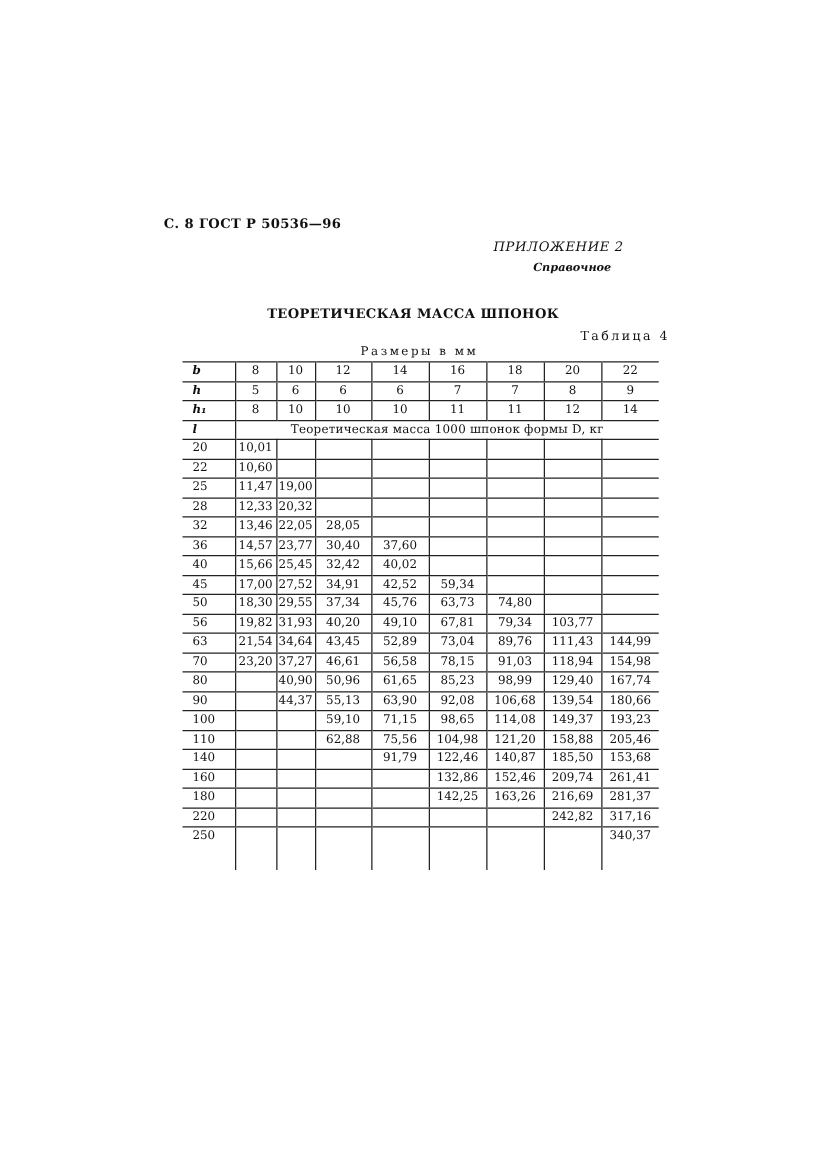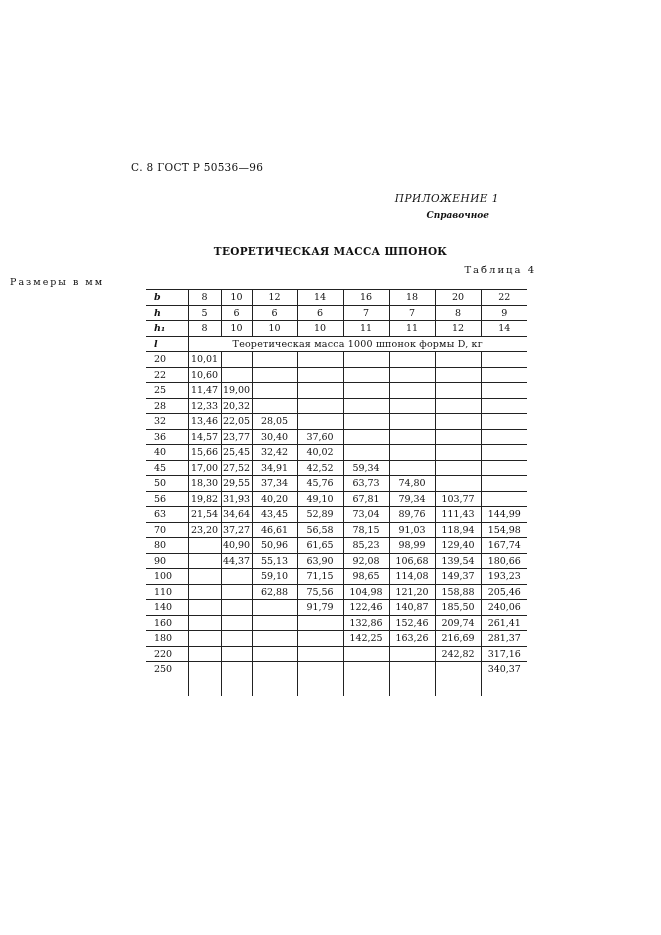--- a/index.html
+++ b/index.html
@@ -1,38 +1,38 @@
 <!DOCTYPE html>
 <html><head>
 <meta charset="utf-8">
 <style>
   html, body { margin:0; padding:0; background:#fff; }
   body { width:661px; height:935px; position:relative; overflow:hidden;
          font-family:"DejaVu Serif", "Liberation Serif", serif; color:#111; }
-  .hdr { position:absolute; left:131px; top:161px; font-size:10.5px; font-weight:normal; letter-spacing:0.3px; }
+  .hdr { position:absolute; left:131px; top:173px; font-size:10.5px; font-weight:bold; letter-spacing:0.3px; }
   .annex { position:absolute; right:162px; top:192px; font-size:10.5px; font-style:italic; letter-spacing:0.5px; text-align:right; }
   .annex2 { position:absolute; right:172px; top:210px; font-size:9px; font-style:italic;font-weight:bold; }
   .title { position:absolute; left:0; width:661px; text-align:center; top:245px; font-size:10.5px; font-weight:bold; letter-spacing:0.3px; }
   .tabnum { position:absolute; right:125px; top:264px; font-size:10px; letter-spacing:2px; }
-  .units { position:absolute; left:0; width:661px; text-align:left; top:276px; font-size:9.5px; letter-spacing:2px; padding-left:10px; box-sizing:border-box; }
+  .units { position:absolute; left:0; width:661px; text-align:center; top:276px; font-size:9.5px; letter-spacing:2px; padding-left:10px; box-sizing:border-box; }
   table.t { position:absolute; left:146px; top:289px; border-collapse:collapse; font-size:9.5px; }
   table.t td { height:14.5px; padding:0; text-align:center; line-height:14px; border-bottom:1px solid #222; }
   table.t td.c { border-left:1.2px solid #222; }
   table.t tr.top td { border-top:1.5px solid #222; }
   table.t tr.sep td { border-bottom:1.5px solid #222; }
   td.lbl { text-align:left !important; font-style:italic; font-weight:bold; padding-left:8px !important; }
   td.rl { text-align:left !important; padding-left:8px !important; }
   td.span { letter-spacing:0.2px; }
   tr.last td { height:34px; vertical-align:top; border-bottom:none; }
 </style>
 </head>
 <body>
 
 <div class="hdr">С. 8 ГОСТ Р 50536—96</div>
-<div class="annex">ПРИЛОЖЕНИЕ 1</div>
+<div class="annex">ПРИЛОЖЕНИЕ 2</div>
 <div class="annex2">Справочное</div>
 <div class="title">ТЕОРЕТИЧЕСКАЯ МАССА ШПОНОК</div>
 <div class="tabnum">Таблица 4</div>
 <div class="units">Размеры в мм</div>
 
 <table class="t">
   <colgroup>
     <col style="width:42px">
       <col style="width:33px">
       <col style="width:31px">
@@ -259,21 +259,21 @@
       </tr>
       <tr>
         <td class="rl">140</td>
         <td class="c"></td>
         <td class="c"></td>
         <td class="c"></td>
         <td class="c">91,79</td>
         <td class="c">122,46</td>
         <td class="c">140,87</td>
         <td class="c">185,50</td>
-        <td class="c">240,06</td>
+        <td class="c">153,68</td>
       </tr>
       <tr>
         <td class="rl">160</td>
         <td class="c"></td>
         <td class="c"></td>
         <td class="c"></td>
         <td class="c"></td>
         <td class="c">132,86</td>
         <td class="c">152,46</td>
         <td class="c">209,74</td>

